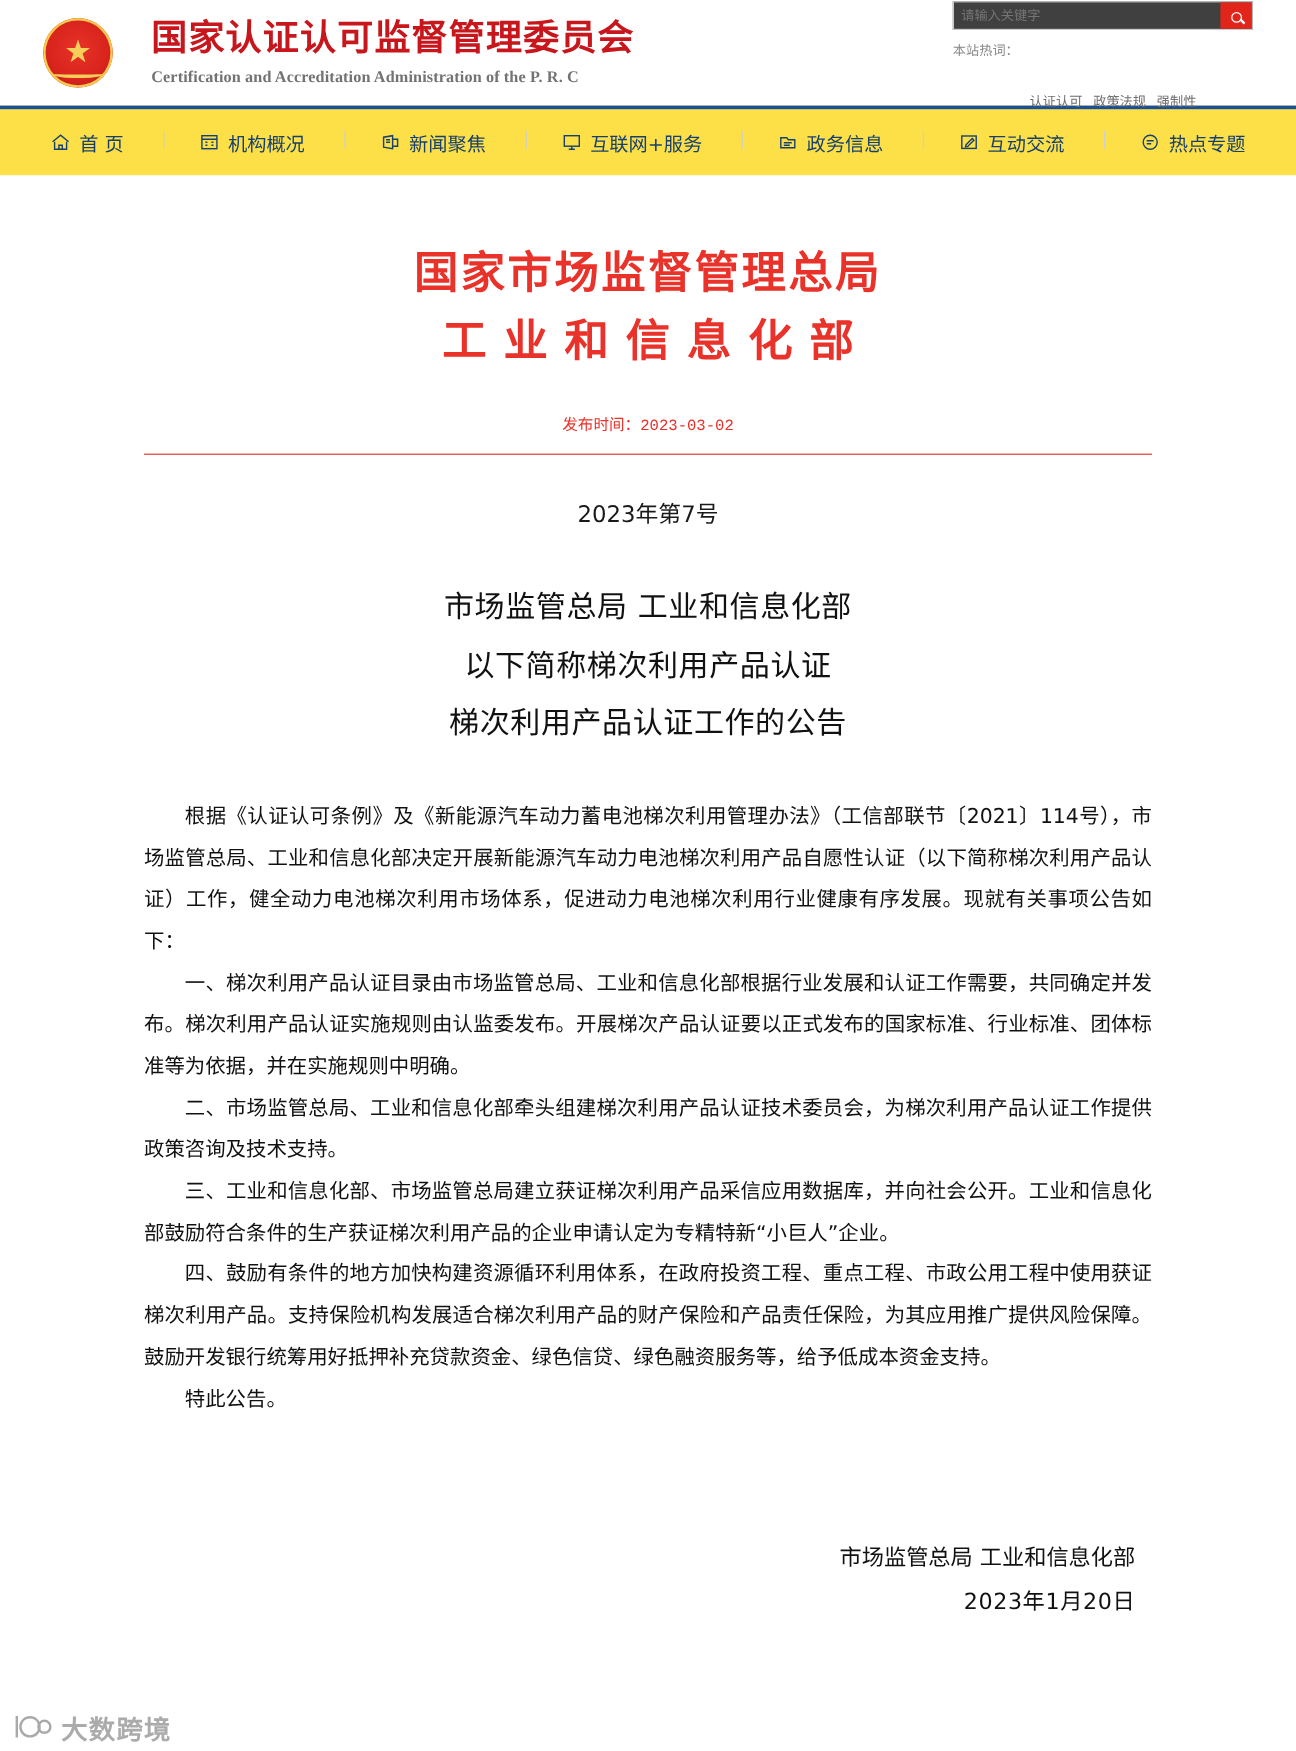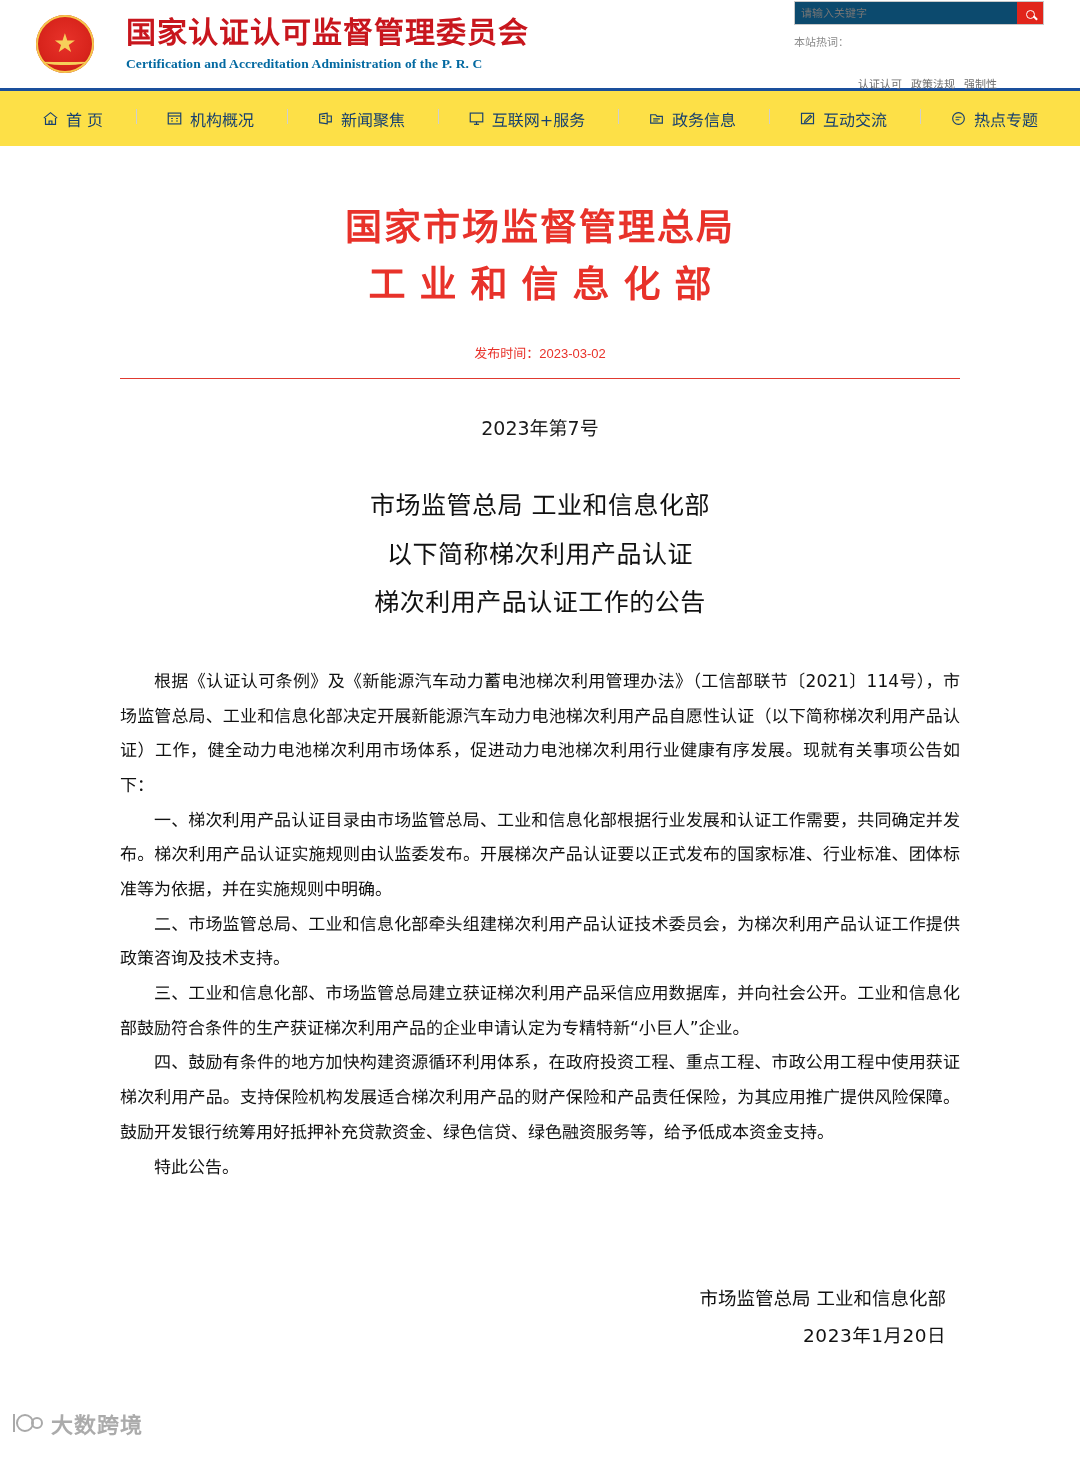--- a/index.html
+++ b/index.html
@@ -62,35 +62,35 @@
     font-size: 30px;
     font-weight: bold;
     color: #c8161d;
     letter-spacing: 1px;
     white-space: nowrap;
   }
   .brand-en {
     font-family: "Liberation Serif", serif;
     font-size: 13.5px;
     font-weight: bold;
-    color: #0369a1;
+    color: #737373;
     margin-top: 6px;
     letter-spacing: 0.1px;
     white-space: nowrap;
   }
 
   .header-right {
     width: 250px;
     padding-top: 4px;
   }
   .search-box {
     display: flex;
     height: 24px;
     border: 1px solid #c9c9c9;
-    background: #0c4a6e;
+    background: #404040;
   }
   .search-input {
     flex: 1;
     border: 0;
     outline: none;
     padding: 0 6px;
     font-size: 11px;
     color: #9a9a9a;
     font-family: "DejaVu Sans", sans-serif;
     background: transparent;
@@ -194,21 +194,21 @@
   .issuer-2 {
     font-size: 37px;
     letter-spacing: 14px;
     line-height: 1.55;
     padding-left: 14px;
   }
   .pubtime {
     text-align: center;
     color: #e8322a;
     font-size: 13px;
-    font-family: Liberation Sans, sans-serif;
+    font-family: Liberation Mono, monospace;
     margin-top: 30px;
   }
   .red-rule {
     border: 0;
     border-top: 1.6px solid #e03a30;
     margin: 16px 0 0 0;
   }
   .doc-no {
     text-align: center;
     font-size: 19px;
@@ -245,21 +245,21 @@
     color: #111;
     line-height: 2.0;
     padding-right: 14px;
   }
   .sign .line2 { letter-spacing: 0.5px; }
 
   
   .watermark {
     position: absolute;
     left: 10px;
-    bottom: 20px;
+    bottom: 4px;
     display: flex;
     align-items: center;
     gap: 7px;
     opacity: 0.85;
   }
   .wm-logo {
     width: 34px; height: 26px;
     position: relative;
     color: #9b9b9b;
   }

